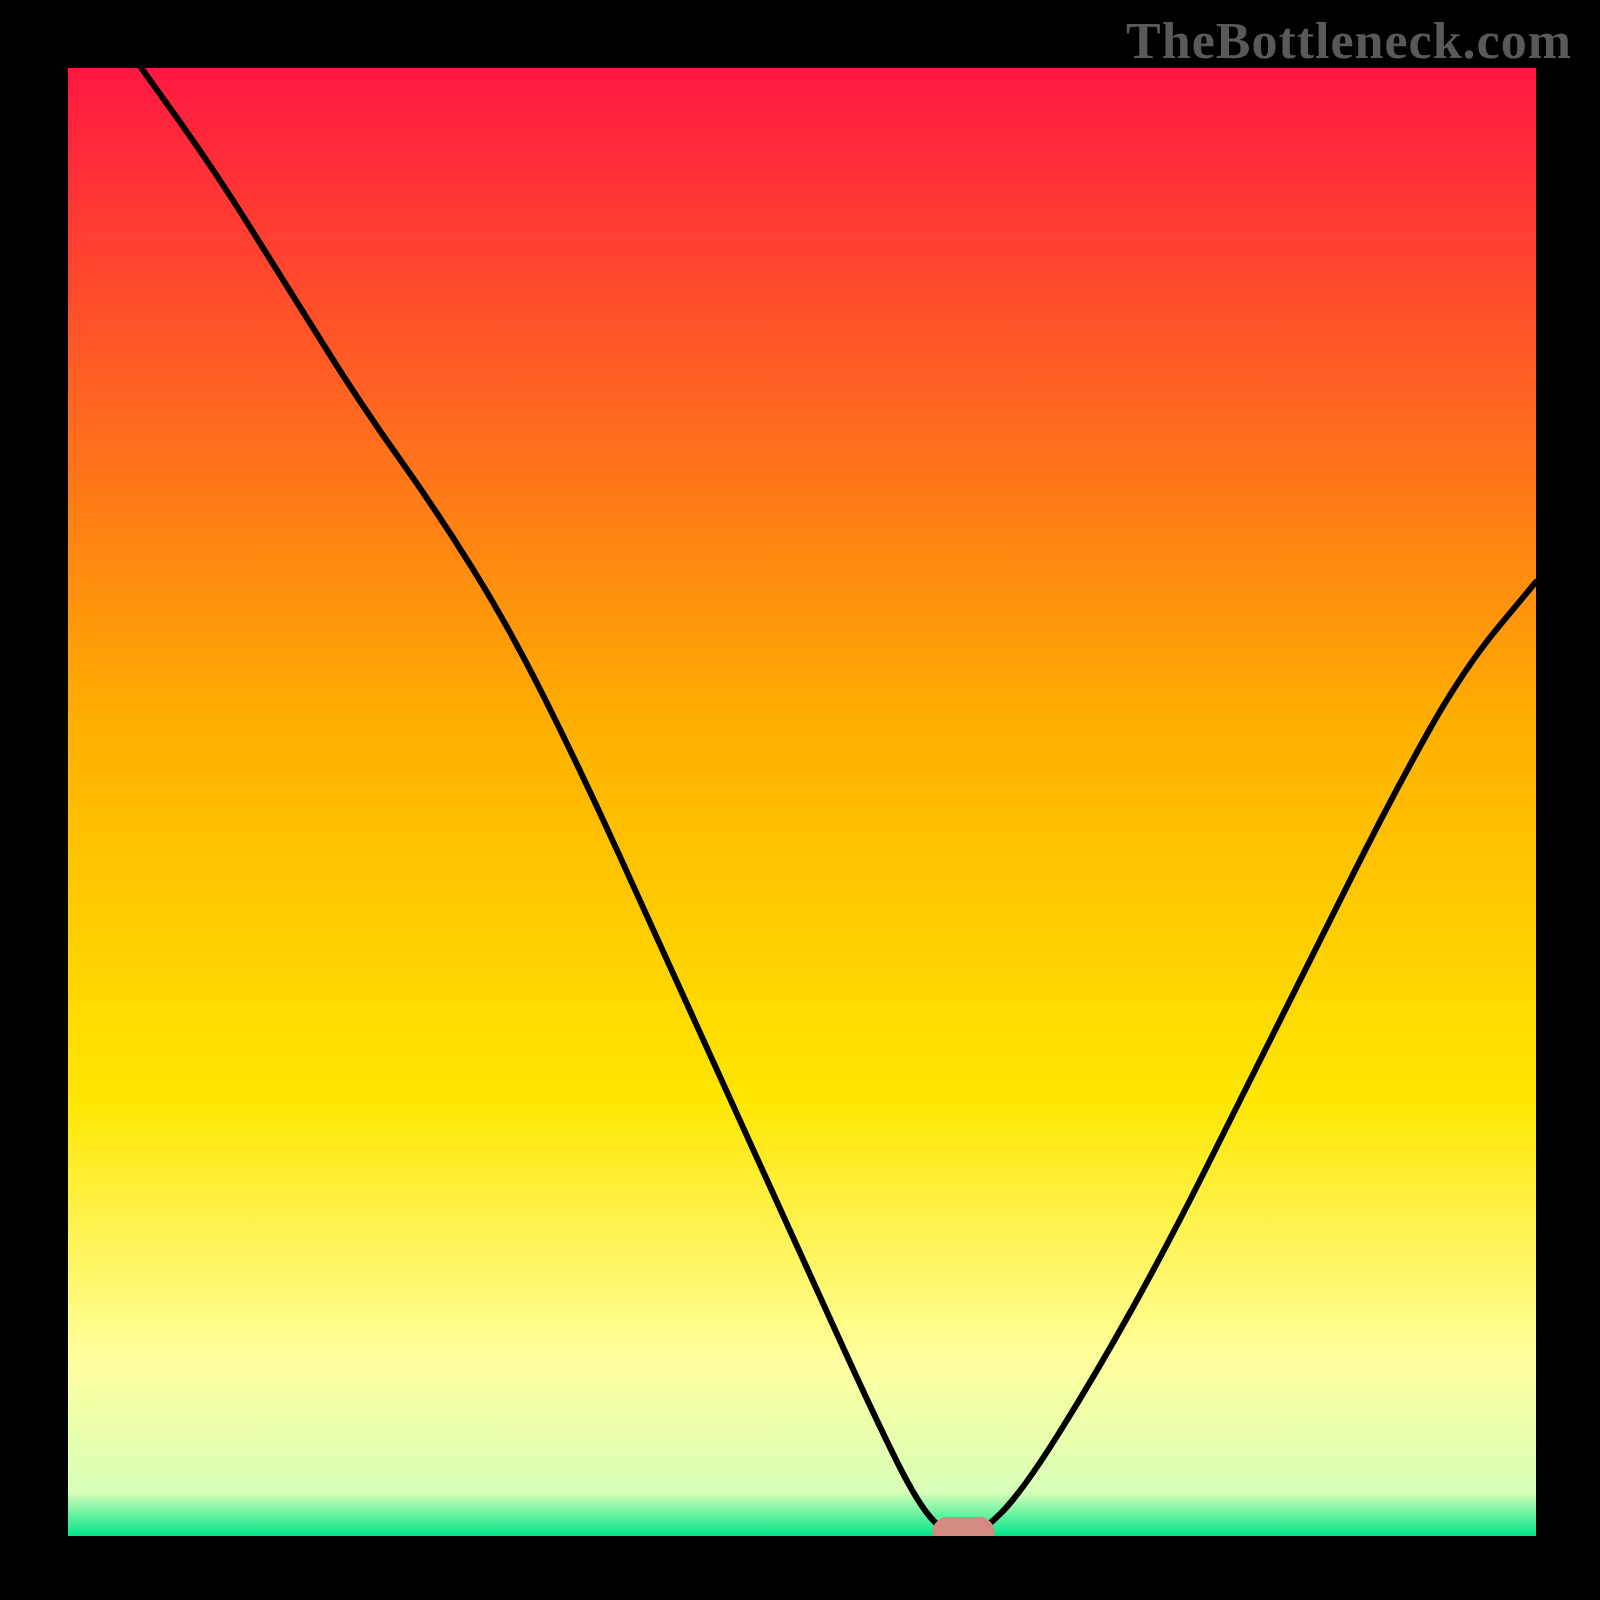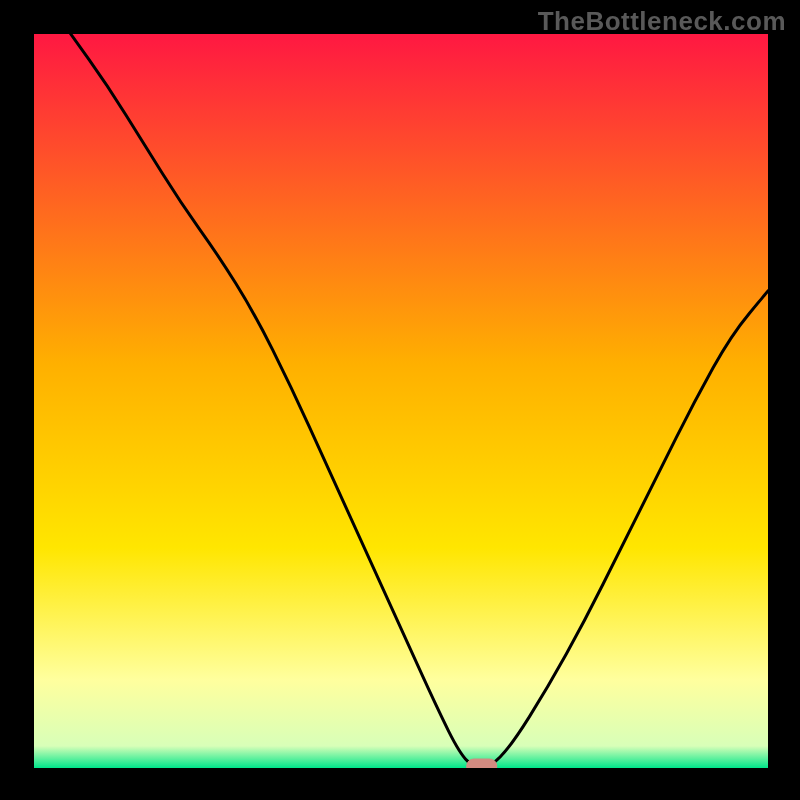--- a/index.html
+++ b/index.html
@@ -13,21 +13,21 @@
   .outer {
     position: relative;
     width: 800px;
     height: 800px;
     background: #000;
   }
   .watermark {
     position: absolute;
     top: 6px;
     right: 14px;
-    font-family: Liberation Sans, sans-serif;
+    font-family: Liberation Serif, serif;
     font-size: 26px;
     font-weight: 600;
     color: #595959;
     letter-spacing: 0.5px;
     z-index: 50;
   }
   .plot-wrap {
     position: absolute;
     left: 34px;
     top: 34px;

